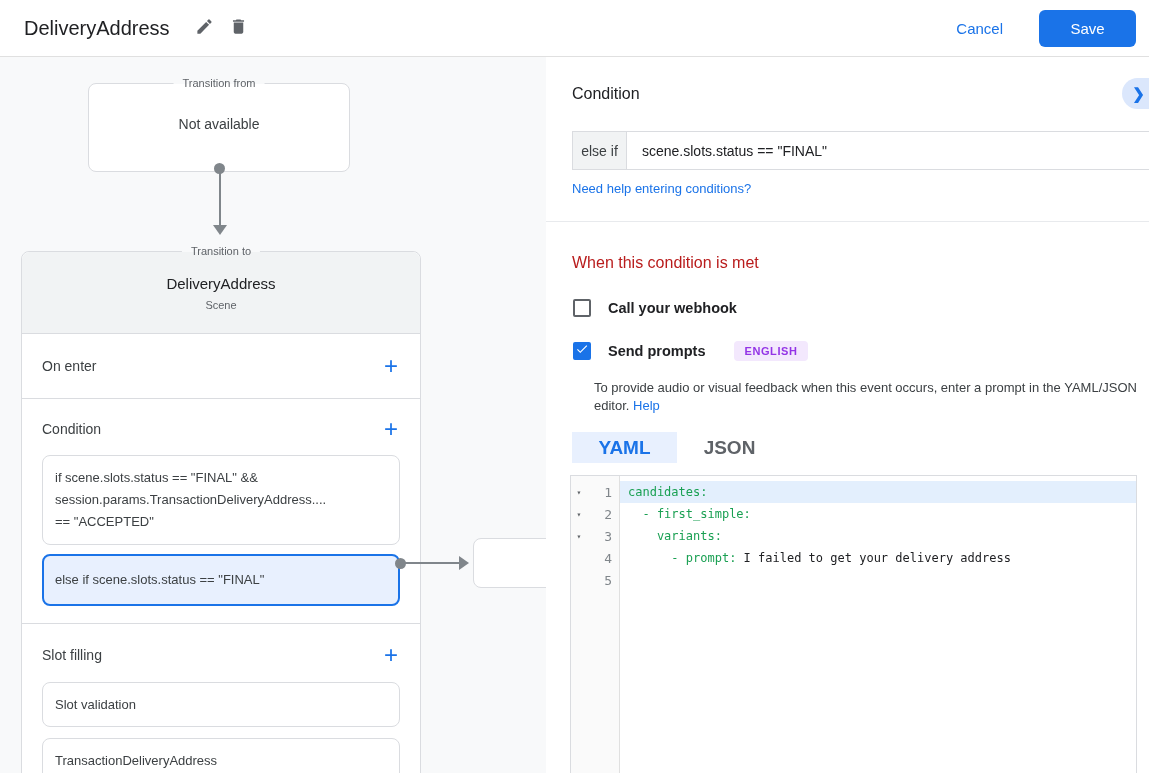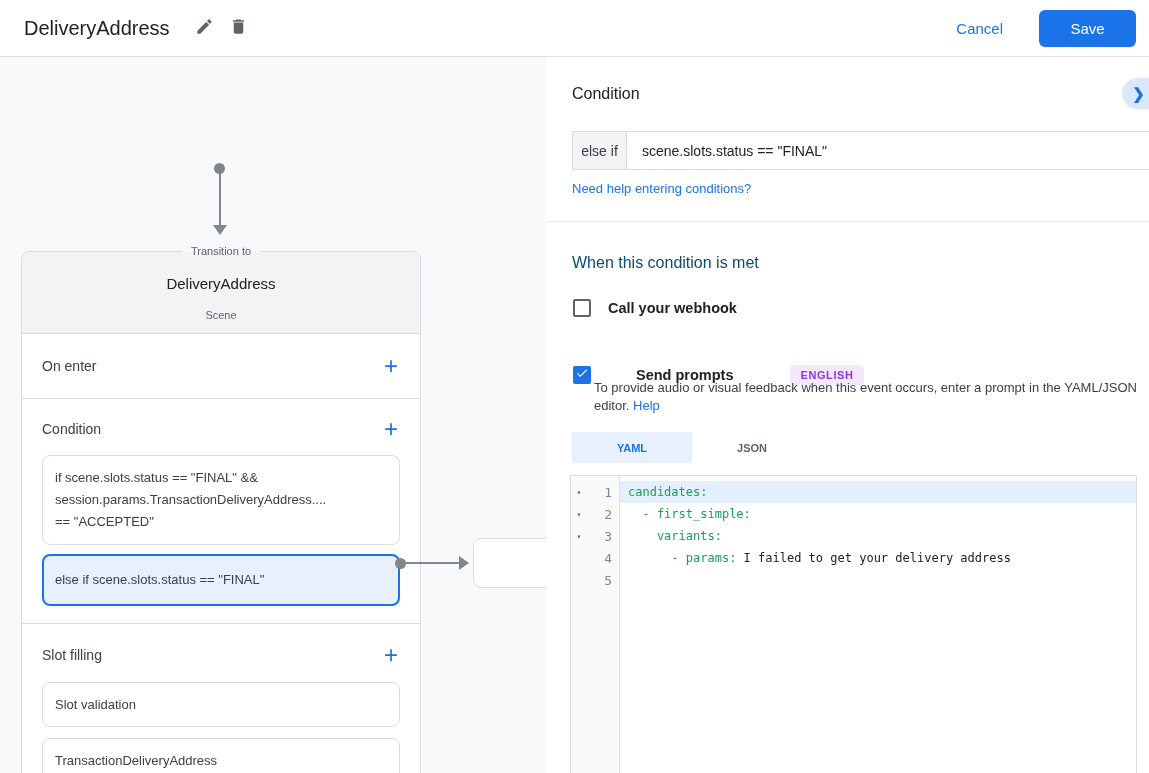--- a/index.html
+++ b/index.html
@@ -38,21 +38,21 @@
   .v-dot  { position:absolute; left:214px; top:106px; width:11px; height:11px; border-radius:50%; background:#80868b; }
   .v-arrow{ position:absolute; left:213px; top:168px; width:0; height:0;
             border-left:7px solid transparent; border-right:7px solid transparent; border-top:10px solid #80868b; }
 
   .scene-card { position:absolute; left:21px; top:194px; width:400px; height:600px;
                 background:#fff; border:1px solid #dadce0; border-radius:8px 8px 0 0; }
   .scene-card .flow-legend { background:linear-gradient(#f8f9fa 50%, #f1f3f4 50%); }
   .card-header { background:#f1f3f4; border-radius:8px 8px 0 0; border-bottom:1px solid #dadce0;
                  height:82px; text-align:center; padding-top:23px; }
   .card-title { font-size:15px; color:#202124; }
-  .card-subtitle { font-size:11px; color:#5f6368; margin-top:17px; }
+  .card-subtitle { font-size:11px; color:#5f6368; margin-top:7px; }
   .card-section { border-bottom:1px solid #dadce0; padding:4px 20px; }
   .section-row { display:flex; align-items:center; justify-content:space-between; height:56px; }
   .section-label { font-size:14px; color:#3c4043; }
   .plus-btn { border:none; background:transparent; color:var(--accent,#1a73e8); font-size:24px;
               font-weight:300; line-height:24px; cursor:pointer; font-family:inherit; padding:0 2px; }
   .cond-item { border:1px solid #dadce0; border-radius:8px; padding:11px 12px; margin-bottom:9px;
                font-size:13px; line-height:22px; color:#3c4043; background:#fff; cursor:pointer; }
   .cond-item.selected { background:var(--selection,#e8f0fe); border:2px solid var(--accent,#1a73e8);
                         position:relative; padding:13px 11px; margin-bottom:0; }
   .section-pad-bottom { padding-bottom:17px; }
@@ -73,41 +73,41 @@
   .panel-title { position:absolute; left:26px; top:28px; font-size:16px; color:#202124; }
   .cond-input-row { position:absolute; left:26px; top:74px; width:680px; height:39px;
                     border:1px solid #dadce0; display:flex; align-items:stretch; background:#fff; }
   .cond-prefix { width:54px; background:#f1f3f4; border-right:1px solid #dadce0; display:flex;
                  align-items:center; justify-content:center; font-size:14px; color:#3c4043; }
   .cond-input { flex:1; border:none; outline:none; font-size:14px; color:#202124;
                 font-family:inherit; padding:0 15px; background:transparent; }
   .help-link { position:absolute; left:26px; top:124px; font-size:13px;
                color:var(--accent,#1a73e8); text-decoration:none; cursor:pointer; }
   .panel-divider { position:absolute; left:0; top:164px; width:100%; height:1px; background:#e8eaed; }
-  .when-title { position:absolute; left:26px; top:197px; font-size:16px; color:#0c4a6e; }
+  .when-title { position:absolute; left:26px; top:197px; font-size:16px; color:#b91c1c; }
 
   .check-row { position:absolute; left:27px; display:flex; align-items:center; }
   .row-webhook { top:242px; }
-  .row-prompts { top:308px;gap:28px; }
+  .row-prompts { top:284px; }
   .checkbox { width:18px; height:18px; border:2px solid #5f6368; border-radius:2px;
               background:#fff; cursor:pointer; flex:0 0 18px; }
   .checkbox.checked { background:var(--accent,#1a73e8); border-color:var(--accent,#1a73e8);
                       display:flex; align-items:center; justify-content:center; }
   .checkbox.checked svg { fill:#fff; }
   .check-label { font-size:14.5px; font-weight:600; color:#202124; margin-left:17px; }
   .lang-badge { margin-left:29px; background:var(--badge-bg,#f3e8fd); color:var(--badge-text,#9334e6);
                 font-size:11px; font-weight:700; letter-spacing:.6px; padding:4px 10px; border-radius:4px; }
 
   .prompt-desc { position:absolute; left:26px; top:322px; width:562px; font-size:13px;
                  line-height:17.5px; color:#3c4043;margin-left:22px; }
   .inline-link { color:var(--accent,#1a73e8); text-decoration:none; cursor:pointer; }
 
   .tabs { position:absolute; left:26px; top:375px; display:flex; }
-  .tab { width:120px; height:31px; display:flex; align-items:center; justify-content:center;
-         font-size:11px; font-weight:600; color:#5f6368; cursor:pointer; background:transparent; border:none; font-family:inherit; }
+  .tab { width:105px; height:31px; display:flex; align-items:center; justify-content:center;
+         font-size:19px; font-weight:600; color:#5f6368; cursor:pointer; background:transparent; border:none; font-family:inherit; }
   .tab.active { background:var(--selection,#e8f0fe); color:var(--accent,#1a73e8); }
 
   .editor { position:absolute; left:24px; top:418px; width:567px; height:298px;
             border:1px solid #dadce0; border-bottom:none; display:flex; background:#fff;
             font-family:"DejaVu Sans Mono", monospace; }
   .gutter { width:49px; flex:0 0 49px; background:#fafafa; border-right:1px solid #e0e0e0; padding-top:5px; }
   .gutter-row { height:22px; display:flex; align-items:center; }
   .fold { width:16px; text-align:center; font-size:8px; color:#5f6368; }
   .lnum { flex:1; text-align:right; padding-right:7px; font-size:13px; color:#80868b; }
   .code { flex:1; padding-top:5px; overflow:hidden; }
@@ -139,20 +139,24 @@
     </button>
     <div class="header-spacer"></div>
     <button class="cancel-btn">Cancel</button>
     <button class="save-btn">Save</button>
   </div>
 
   <div class="main">
 
     <div class="canvas">
 
+      <div class="flow-box from-box">
+        <div class="flow-legend">Transition from</div>
+        <div class="flow-box-content">Not available</div>
+      </div>
 
       <div class="v-dot"></div>
       <div class="v-line"></div>
       <div class="v-arrow"></div>
 
       <div class="scene-card">
         <div class="flow-legend">Transition to</div>
         <div class="card-header">
           <div class="card-title">DeliveryAddress</div>
           <div class="card-subtitle">Scene</div>
@@ -261,20 +265,20 @@
             </div>
           <div class="gutter-row">
               <span class="fold"></span>
               <span class="lnum">5</span>
             </div>
         </div>
         <div class="code">
           <div class="code-row hl"><span class="tok-key">candidates:</span><span class="tok-val"></span></div>
           <div class="code-row"><span class="tok-key">  - first_simple:</span><span class="tok-val"></span></div>
           <div class="code-row"><span class="tok-key">    variants:</span><span class="tok-val"></span></div>
-          <div class="code-row"><span class="tok-key">      - params:</span><span class="tok-val"> I failed to get your delivery address</span></div>
+          <div class="code-row"><span class="tok-key">      - prompt:</span><span class="tok-val"> I failed to get your delivery address</span></div>
           <div class="code-row"><span class="tok-key"></span><span class="tok-val"></span></div>
         </div>
       </div>
 
     </div>
   </div>
 </div>
 
 </body></html>

